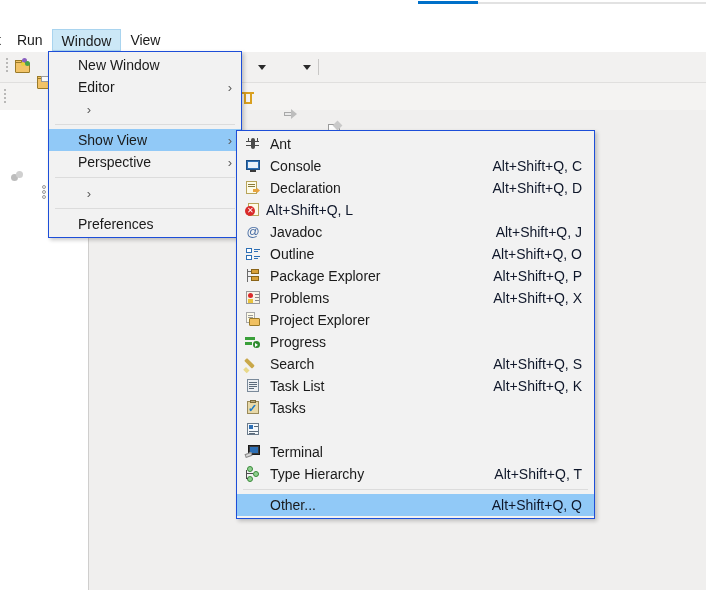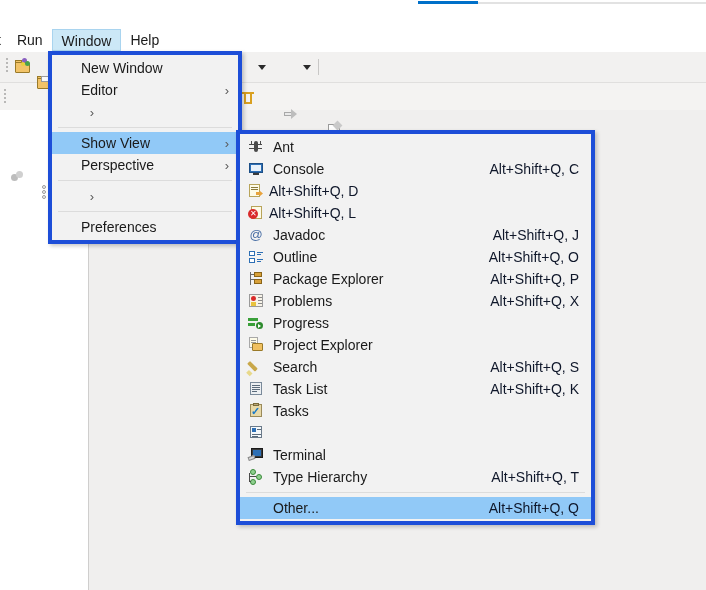--- a/index.html
+++ b/index.html
@@ -110,21 +110,21 @@
     position: absolute;
     width: 2px; height: 14px;
     background: transparent;
     border-left: 2px dotted #b9b8b7;
   }
 
   
   .menu-panel {
     position: absolute;
     background: #f2f2f2;
-    border: 4px solid #1d4ed8;
+    border: 1px solid #1d4ed8;
     box-shadow: 2px 2px 4px rgba(0,0,0,0.22);
     padding: 2px 0;
     box-sizing: border-box;
   }
   #window-menu {
     left: 48px; top: 51px;
     width: 194px;
   }
   #showview-menu {
     left: 236px; top: 130px;
@@ -381,21 +381,21 @@
     <span class="c"></span>
 </div>
 <div class="tb-icon ic ic-minimize" style="left:60px; top:88px;">
   <span class="r"></span>
 </div>
 
 <div id="menubar">
   <div class="menubar-item clipped">t</div>
   <div class="menubar-item">Run</div>
   <div class="menubar-item active">Window</div>
-  <div class="menubar-item">Help</div>
+  <div class="menubar-item">View</div>
 </div>
 
 <div class="menu-panel" id="window-menu">
     <div class="menu-row">
       <span class="mrow-label">New Window</span>
       <span class="mrow-arrow"></span>
     </div>
     <div class="menu-row">
       <span class="mrow-label">Editor</span>
       <span class="mrow-arrow">›</span>
@@ -450,20 +450,21 @@
     </div>
     <div class="menu-row">
       <span class="mrow-icon">
         <span class="ic ic-decl">
           <span class="p"></span>
           <span class="t1"></span>
           <span class="t2"></span>
           <span class="a"></span>
         </span>
       </span>
+      <span class="mrow-label">Declaration</span>
       <span class="mrow-accel">Alt+Shift+Q, D</span>
     </div>
     <div class="menu-row">
       <span class="mrow-icon">
         <span class="ic ic-err">
           <span class="p"></span>
           <span class="c"></span>
           <span class="x">✕</span>
         </span>
       </span>
@@ -514,40 +515,40 @@
           <span class="l1"></span>
           <span class="l2"></span>
           <span class="l3"></span>
         </span>
       </span>
       <span class="mrow-label">Problems</span>
       <span class="mrow-accel">Alt+Shift+Q, X</span>
     </div>
     <div class="menu-row">
       <span class="mrow-icon">
+        <span class="ic ic-proj">
+          <span class="p"></span>
+          <span class="t1"></span>
+          <span class="t2"></span>
+          <span class="f"></span>
+        </span>
+      </span>
+      <span class="mrow-label">Project Explorer</span>
+      <span class="mrow-accel"></span>
+    </div>
+    <div class="menu-row">
+      <span class="mrow-icon">
         <span class="ic ic-prog">
           <span class="b1"></span>
           <span class="b2"></span>
           <span class="c"></span>
           <span class="t"></span>
         </span>
       </span>
       <span class="mrow-label">Progress</span>
-      <span class="mrow-accel"></span>
-    </div>
-    <div class="menu-row">
-      <span class="mrow-icon">
-        <span class="ic ic-proj">
-          <span class="p"></span>
-          <span class="t1"></span>
-          <span class="t2"></span>
-          <span class="f"></span>
-        </span>
-      </span>
-      <span class="mrow-label">Project Explorer</span>
       <span class="mrow-accel"></span>
     </div>
     <div class="menu-row">
       <span class="mrow-icon">
         <span class="ic ic-srch">
           <span class="h"></span>
           <span class="t"></span>
         </span>
       </span>
       <span class="mrow-label">Search</span>

